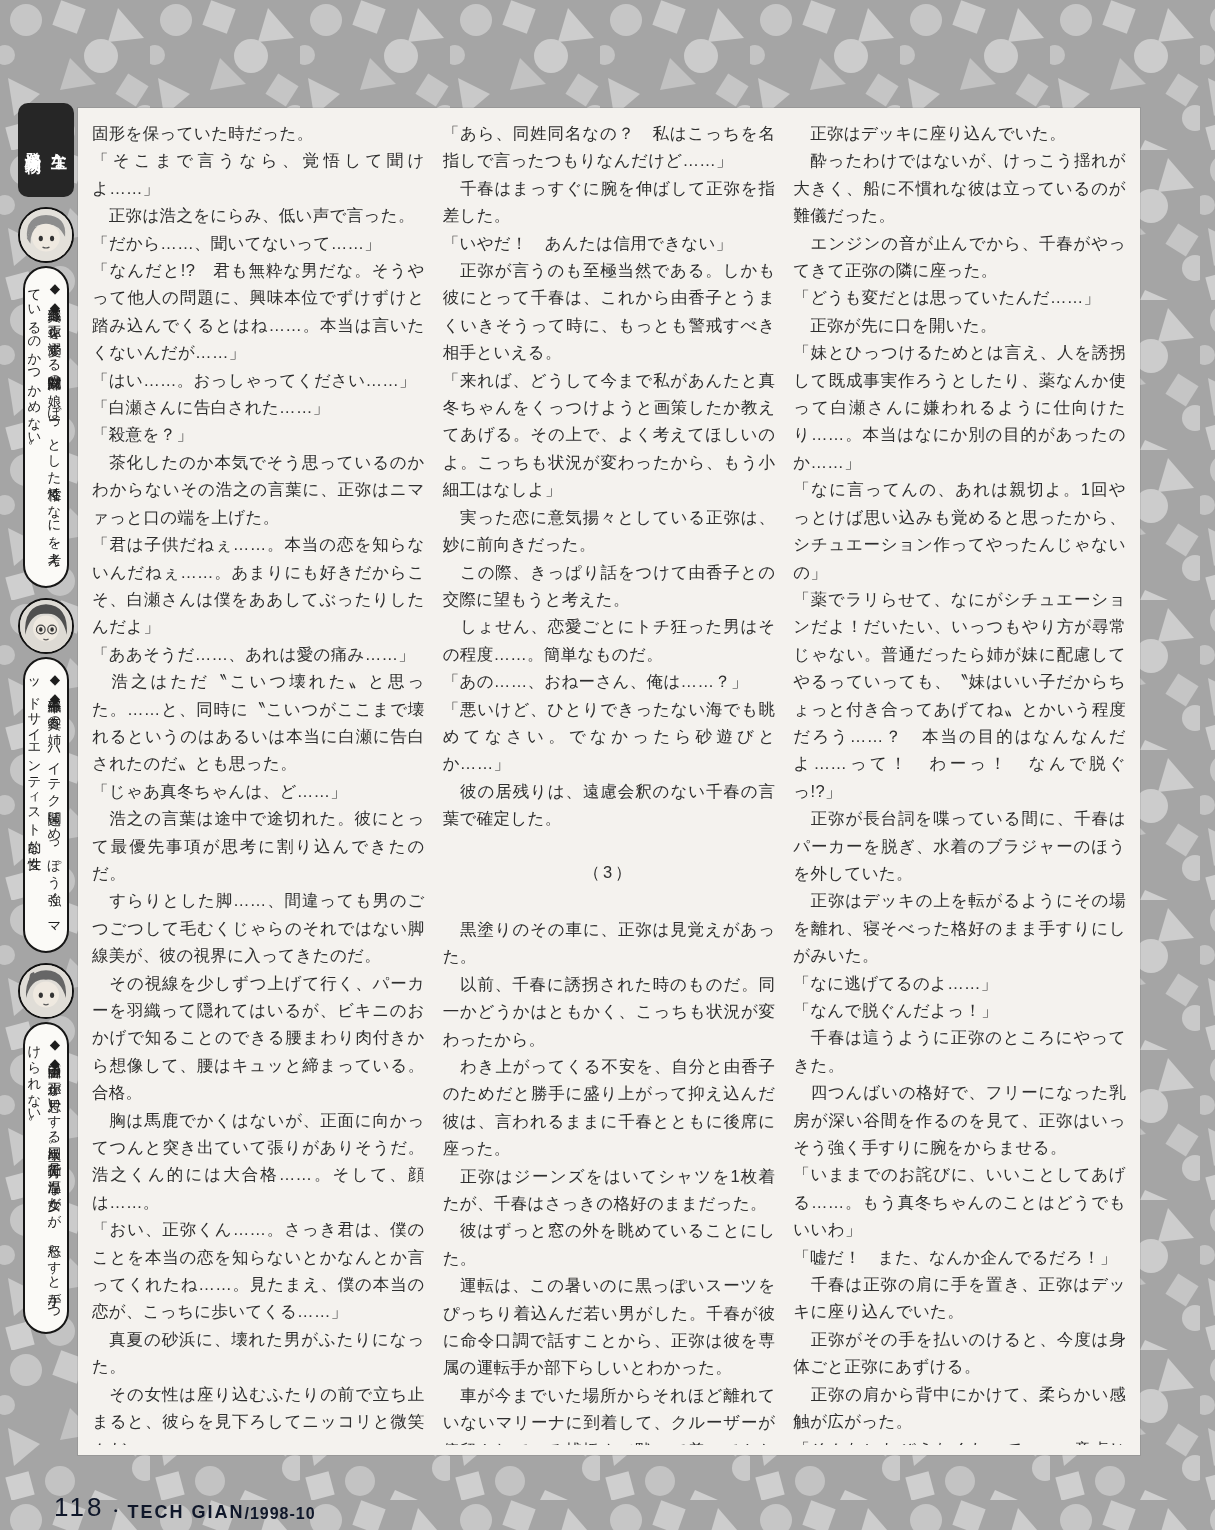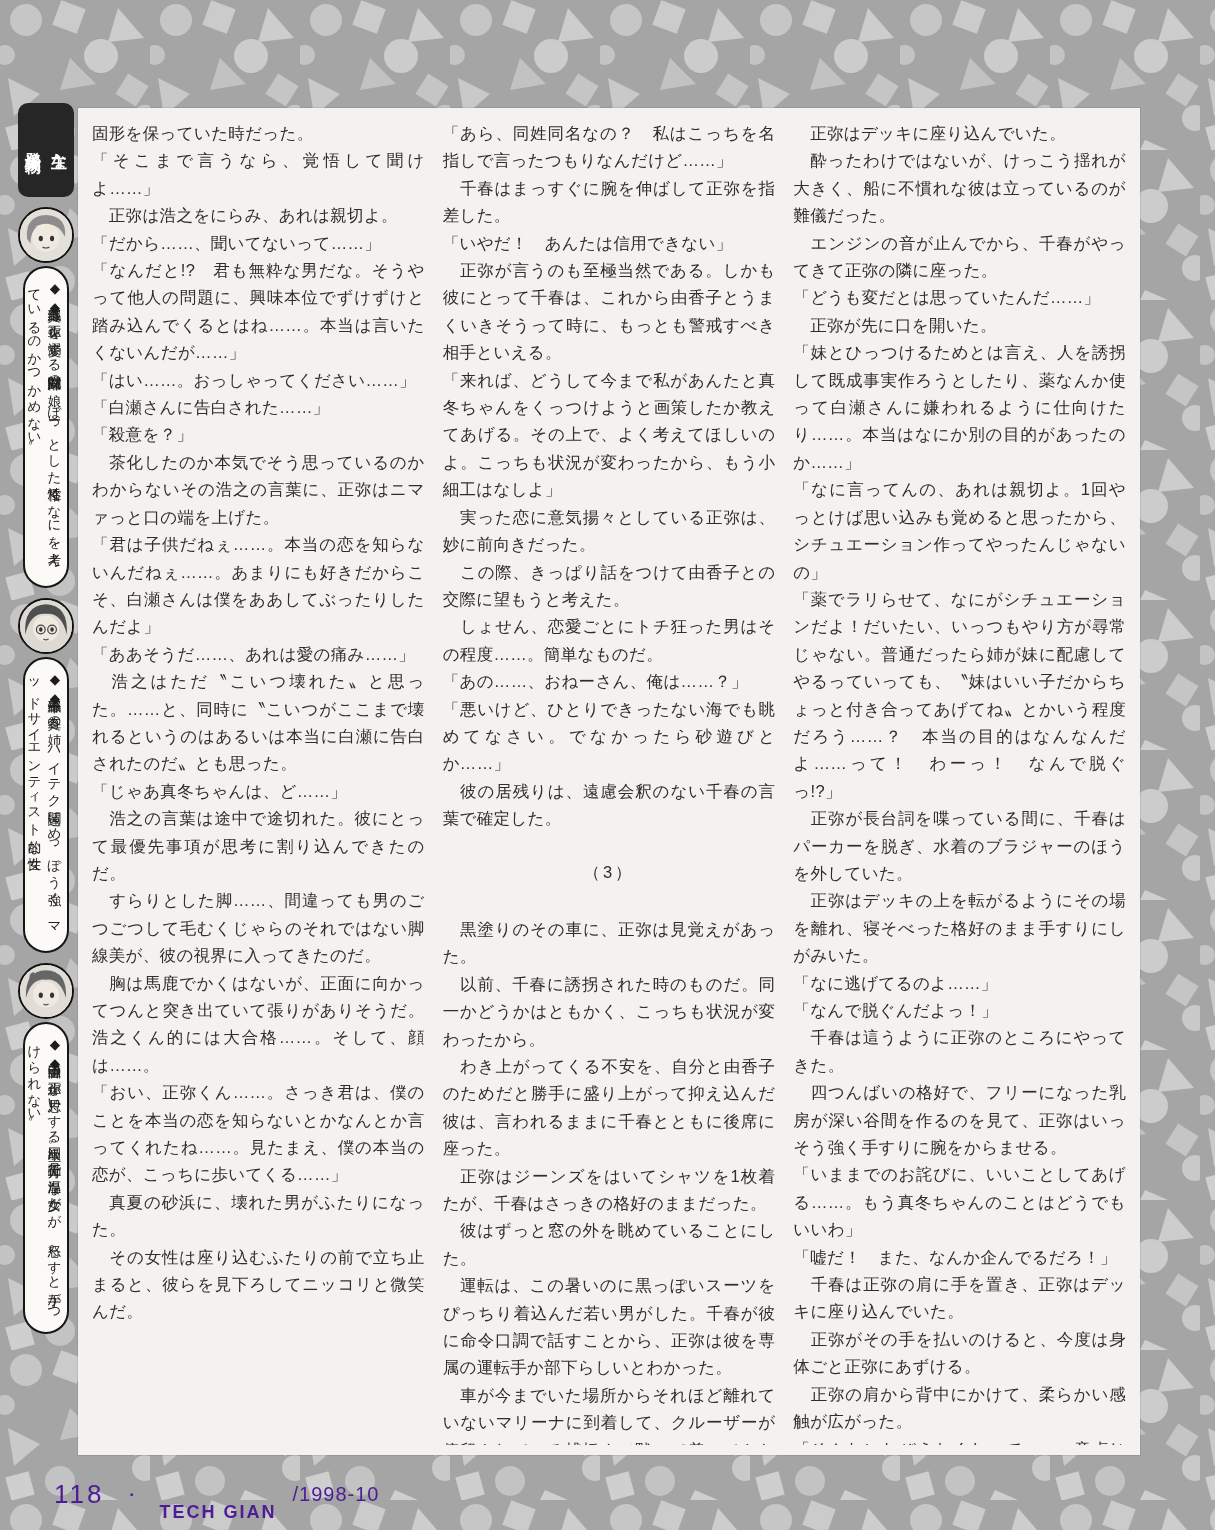--- a/index.html
+++ b/index.html
@@ -31,26 +31,26 @@
     background:#e9e7e2;overflow:hidden;box-sizing:border-box;flex:0 0 auto;
   }
   .capsule{
     width:46px;background:#fbfaf7;border:2px solid #161616;border-radius:24px;
     box-sizing:border-box;padding:12px 3px;
     writing-mode:vertical-rl;text-orientation:upright;
     font-size:13.5px;line-height:20px;letter-spacing:.5px;color:#1d1d1d;
   }
   .cap1{height:322px;} .cap2{height:296px;} .cap3{height:312px;}
   
-  .footer{position:absolute;left:54px;top:1466px;color:#4c1d95;display:flex;
-          align-items:center;letter-spacing:1px;gap:16px;}
+  .footer{position:absolute;left:54px;top:1466px;color:#0f172a;display:flex;
+          align-items:flex-end;letter-spacing:1px;}
   .footer .num{font-size:26px;font-weight:400;letter-spacing:3px;}
   .footer .dot{font-size:18px;margin:0 2px;}
   .footer .mag{font-size:18px;font-weight:bold;letter-spacing:2px;margin-top:36px;}
-  .footer .iss{font-size:20px;font-weight:400;}
+  .footer .iss{font-size:16px;font-weight:700;}
 </style>
 </head>
 <body>
 
 <div class="page">
 
   <svg class="bg" width="1215" height="1530" xmlns="http://www.w3.org/2000/svg" aria-hidden="true">
     <defs>
       <pattern id="geo" x="0" y="0" width="150" height="150" patternUnits="userSpaceOnUse">
         <rect width="150" height="150" fill="#a5a5a5"></rect>
@@ -119,33 +119,34 @@
         </svg>
       </div>
       <div class="capsule cap3">◆白瀬由香子◆正弥が片思いする同級生。品行方正で温厚な少女だが、怒らすと手がつけられない。</div>
     </div>
   </div>
 
   <div class="panel">
     <div class="col">
         <p class="para">固形を保っていた時だった。</p>
         <p class="para">「そこまで言うなら、覚悟して聞けよ……」</p>
-        <p class="para">　正弥は浩之をにらみ、あれは親切よ。</p>
+        <p class="para">　正弥は浩之をにらみ、低い声で言った。</p>
         <p class="para">「だから……、聞いてないって……」</p>
         <p class="para">「なんだと!?　君も無粋な男だな。そうやって他人の問題に、興味本位でずけずけと踏み込んでくるとはね……。本当は言いたくないんだが……」</p>
         <p class="para">「はい……。おっしゃってください……」</p>
         <p class="para">「白瀬さんに告白された……」</p>
         <p class="para">「殺意を？」</p>
         <p class="para">　茶化したのか本気でそう思っているのかわからないその浩之の言葉に、正弥はニマァっと口の端を上げた。</p>
         <p class="para">「君は子供だねぇ……。本当の恋を知らないんだねぇ……。あまりにも好きだからこそ、白瀬さんは僕をああしてぶったりしたんだよ」</p>
         <p class="para">「ああそうだ……、あれは愛の痛み……」</p>
         <p class="para">　浩之はただ〝こいつ壊れた〟と思った。……と、同時に〝こいつがここまで壊れるというのはあるいは本当に白瀬に告白されたのだ〟とも思った。</p>
         <p class="para">「じゃあ真冬ちゃんは、ど……」</p>
         <p class="para">　浩之の言葉は途中で途切れた。彼にとって最優先事項が思考に割り込んできたのだ。</p>
         <p class="para">　すらりとした脚……、間違っても男のごつごつして毛むくじゃらのそれではない脚線美が、彼の視界に入ってきたのだ。</p>
+        <p class="para">　その視線を少しずつ上げて行く、パーカーを羽織って隠れてはいるが、ビキニのおかげで知ることのできる腰まわり肉付きから想像して、腰はキュッと締まっている。合格。</p>
         <p class="para">　胸は馬鹿でかくはないが、正面に向かってつんと突き出ていて張りがありそうだ。浩之くん的には大合格……。そして、顔は……。</p>
         <p class="para">「おい、正弥くん……。さっき君は、僕のことを本当の恋を知らないとかなんとか言ってくれたね……。見たまえ、僕の本当の恋が、こっちに歩いてくる……」</p>
         <p class="para">　真夏の砂浜に、壊れた男がふたりになった。</p>
         <p class="para">　その女性は座り込むふたりの前で立ち止まると、彼らを見下ろしてニッコリと微笑んだ。</p>
       </div>
     <div class="col">
         <p class="para">「あら、同姓同名なの？　私はこっちを名指しで言ったつもりなんだけど……」</p>
         <p class="para">　千春はまっすぐに腕を伸ばして正弥を指差した。</p>
         <p class="para">「いやだ！　あんたは信用できない」</p>
         <p class="para">　正弥が言うのも至極当然である。しかも彼にとって千春は、これから由香子とうまくいきそうって時に、もっとも警戒すべき相手といえる。</p>

